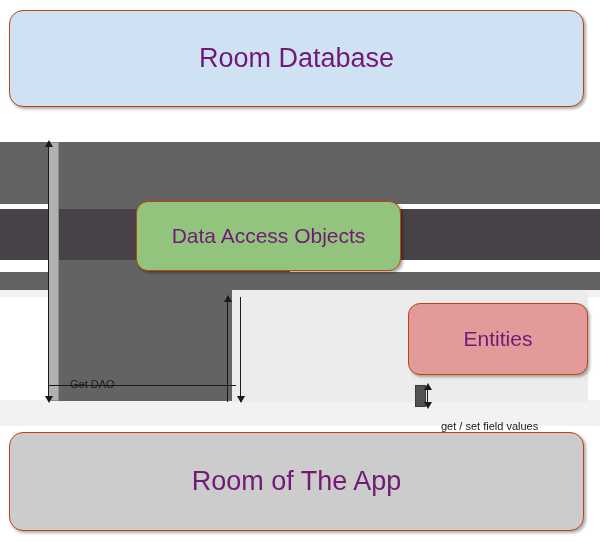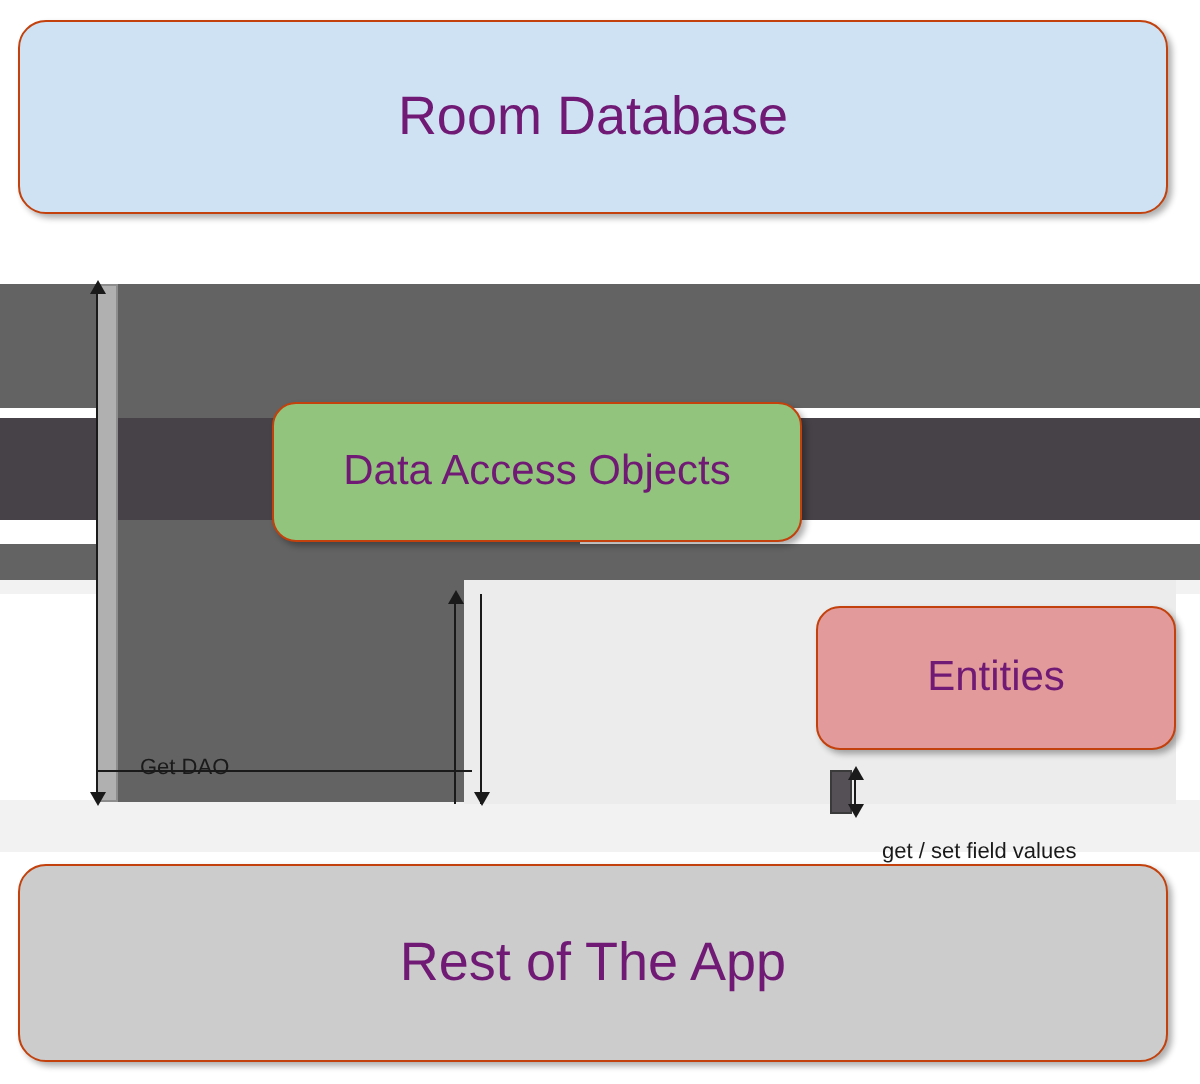--- a/index.html
+++ b/index.html
@@ -225,16 +225,16 @@
 
   <div class="node" id="node-dao">
     <span>Data Access Objects</span>
   </div>
 
   <div class="node" id="node-entities">
     <span>Entities</span>
   </div>
 
   <div class="node" id="node-rest-of-app">
-    <span>Rest of The App</span>
+    <span>Room of The App</span>
   </div>
 
 </div>
 
 </body></html>

